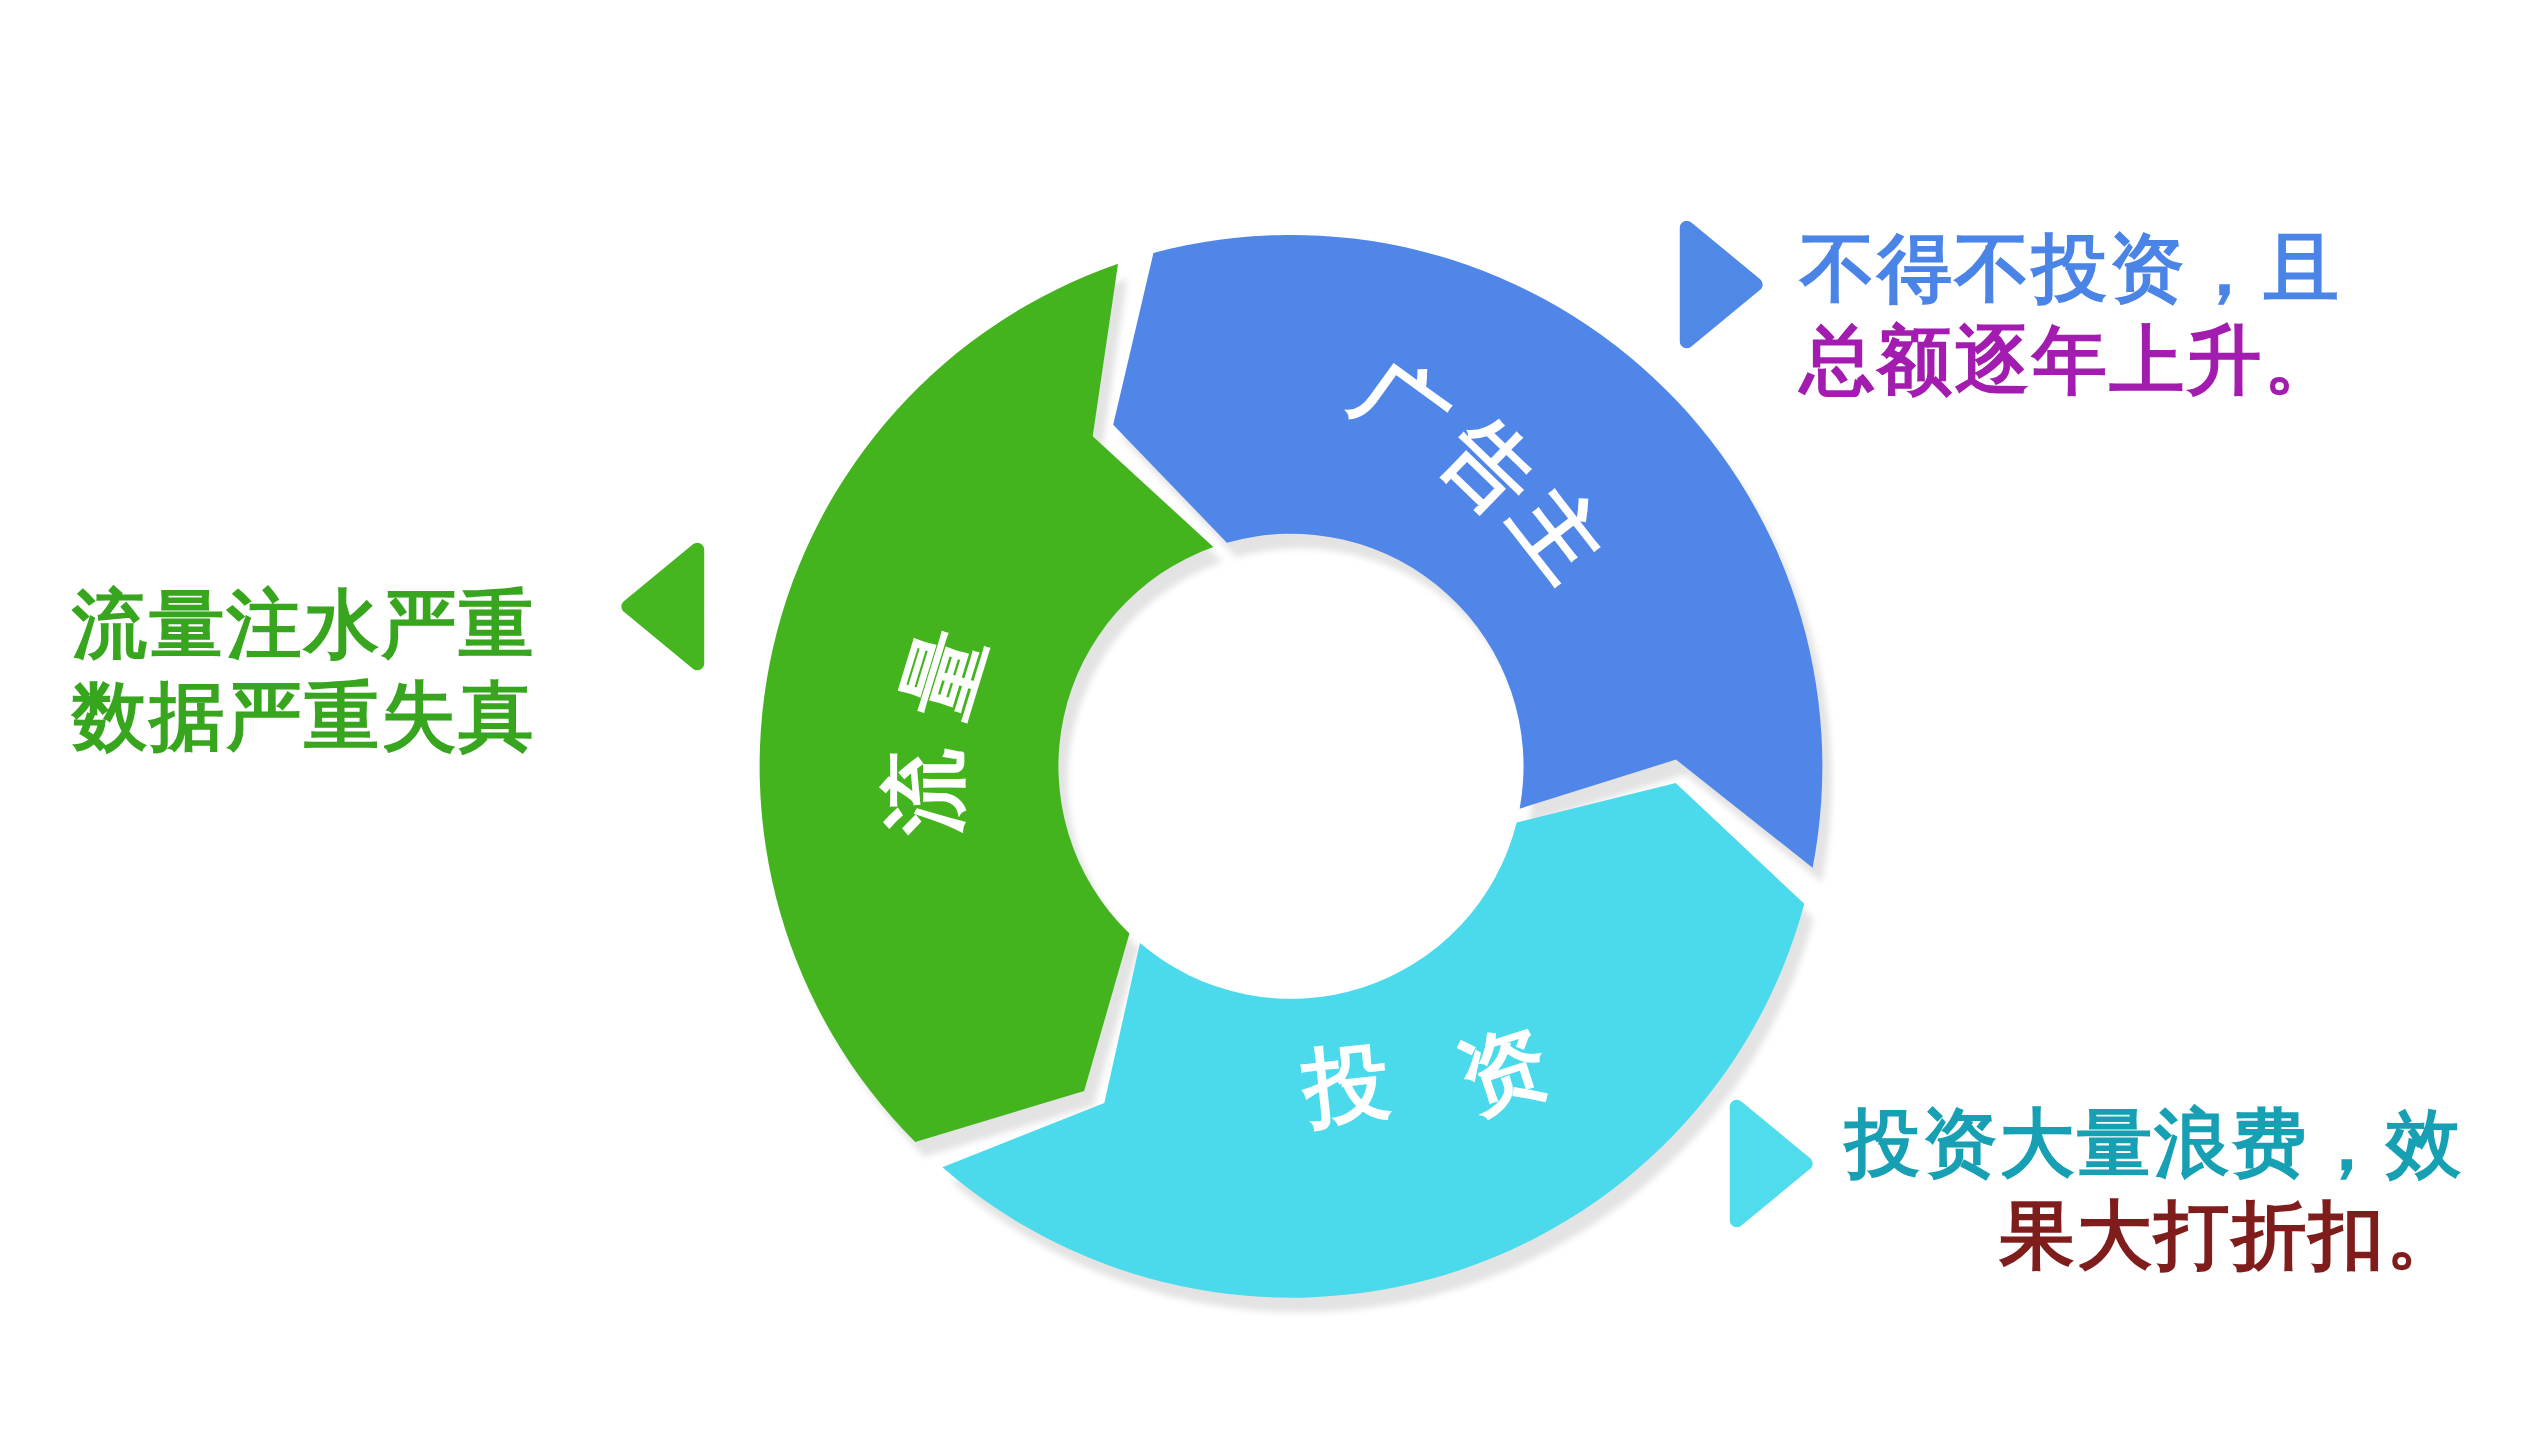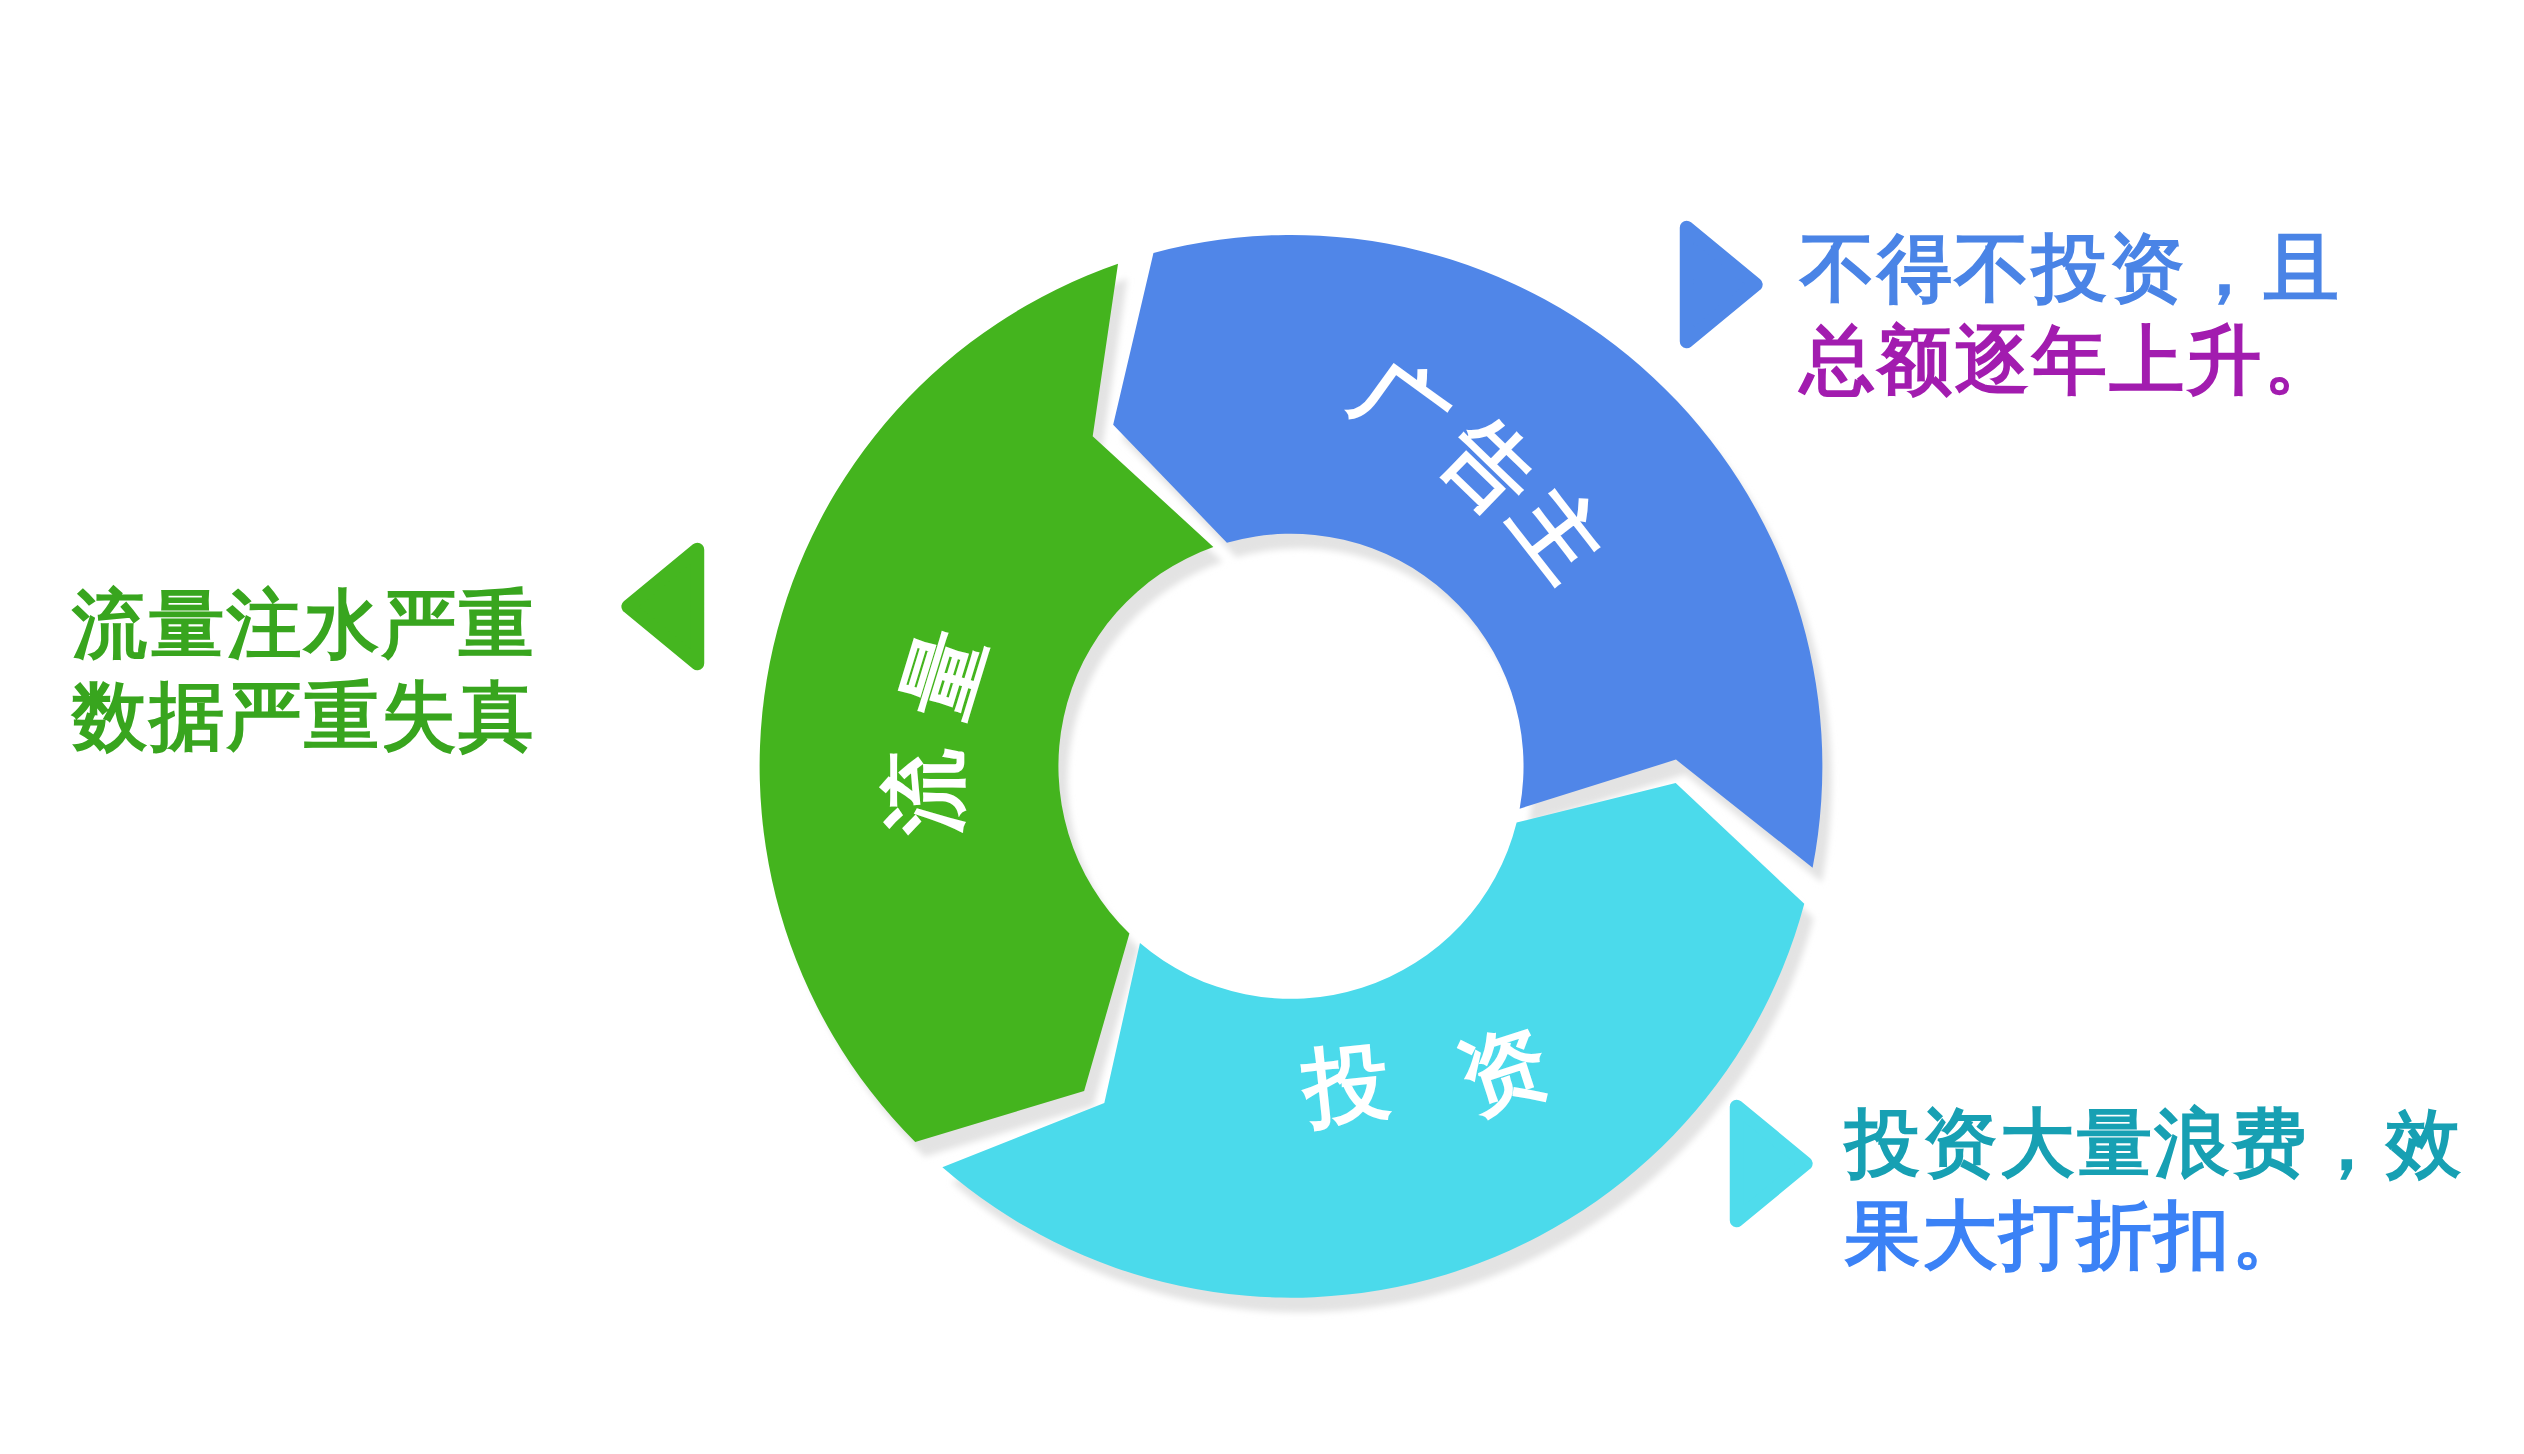--- a/index.html
+++ b/index.html
@@ -1,19 +1,19 @@
 <!DOCTYPE html>
 <html style="font-size:12.3px"><head>
 <meta charset="utf-8">
 <style>
   html,body{margin:0;padding:0;background:#ffffff;}
   body{font-family:"Liberation Sans","DejaVu Sans",sans-serif;}
   #canvas{position:relative;width:2525px;height:1454px;background:#ffffff;overflow:hidden;}
   #ring-svg{position:absolute;left:0;top:0;}
-  .note{position:absolute;font-weight:700;font-size:75px;line-height:92px;letter-spacing:2.3px;white-space:nowrap;}
+  .note{position:absolute;font-weight:700;font-size:75px;line-height:92px;letter-spacing:2.3px;white-space:nowrap;text-align:right;}
   .note .line{display:block;}
   .arrow-svg{position:absolute;overflow:visible;}
   .seg-label{font-family:"Liberation Sans","DejaVu Sans",sans-serif;font-weight:700;font-size:112px;fill:#ffffff;}
 </style>
 </head>
 <body>
 
 <div id="canvas">
 
   <svg id="ring-svg" width="2525" height="1454" viewBox="0 0 3278 1888">
@@ -57,17 +57,17 @@
   <div class="note" style="left:72px;top:578px;">
     <span class="line" style="color: rgb(56, 165, 30);">流量注水严重</span>
     <span class="line" style="color: rgb(56, 165, 30);">数据严重失真</span>
   </div>
 
   <svg class="arrow-svg" style="left:1729px;top:1099px;" width="86" height="129" viewBox="0 0 112 168">
     <path d="M 10 10 L 100 84 L 10 158 Z" stroke-width="18" stroke-linejoin="round" fill="#4FDCEC" stroke="#4FDCEC"></path>
   </svg>
   <div class="note" style="left:1845px;top:1097px;">
     <span class="line" style="color: rgb(23, 160, 179);">投资大量浪费，效</span>
-    <span class="line" style="color: #3b82f6;">果大打折扣。</span>
+    <span class="line" style="color: #7f1d1d;">果大打折扣。</span>
   </div>
 
 </div>
 
 
 </body></html>

